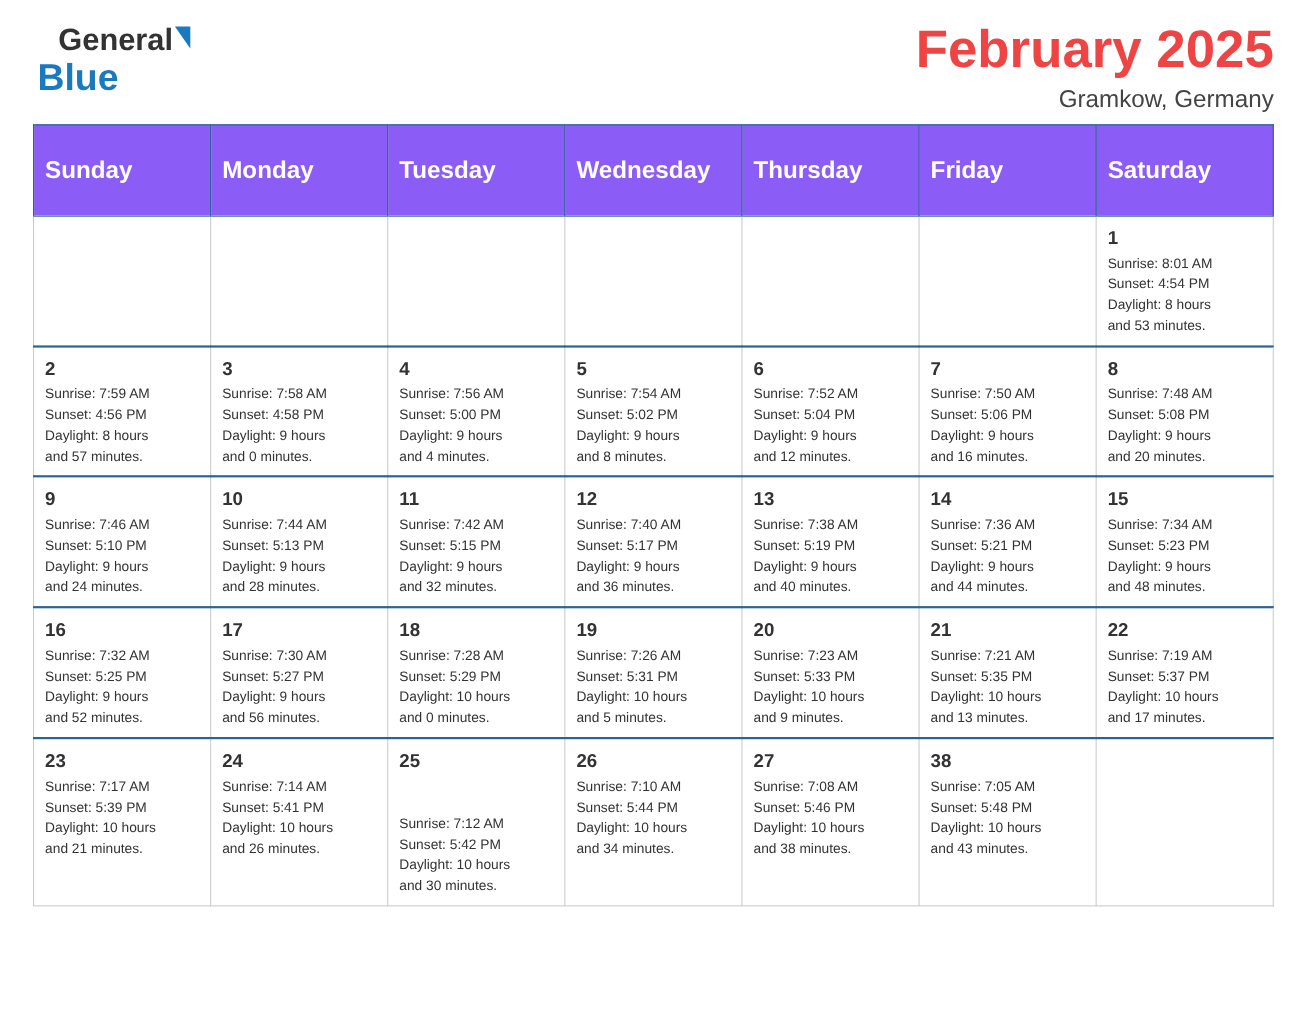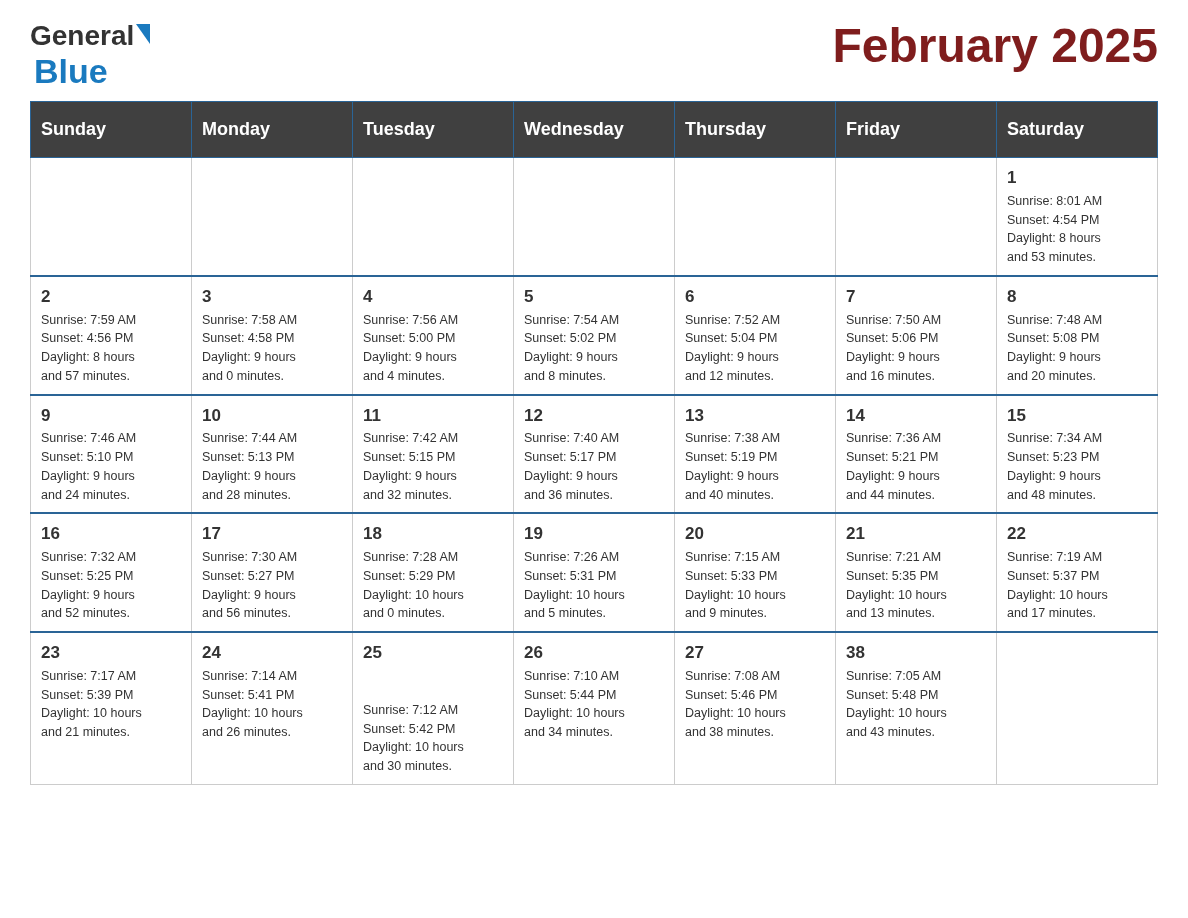--- a/index.html
+++ b/index.html
@@ -20,58 +20,59 @@
       display: flex;
       flex-direction: column;
       align-items: flex-start;
     }
     .logo-text {
       display: flex;
       align-items: center;
       font-size: 28px;
       font-weight: bold;
       color: #333;
+      margin-left: 23px;
     }
     .logo-general { color: #333; }
     .logo-blue { color: #1a7abf; }
     .logo-triangle {
       width: 0;
       height: 0;
       border-left: 14px solid transparent;
       border-right: 0px solid transparent;
       border-top: 20px solid #1a7abf;
       margin-left: 2px;
       margin-top: -4px;
     }
     .title-block {
       text-align: right;
     }
     .title-block h1 {
       font-size: 48px;
       font-weight: bold;
-      color: #7f1d1d;
+      color: #ef4444;
       line-height: 1.1;
     }
     .title-block h2 {
       font-size: 22px;
       font-weight: normal;
       color: #444;
       margin-top: 4px;
     }
     .calendar {
       width: 100%;
       border-collapse: collapse;
       margin-top: 10px;
     }
     .calendar thead tr th {
-      background-color: #404040;
+      background-color: #8b5cf6;
       color: #fff;
-      font-size: 18px;
+      font-size: 22px;
       font-weight: bold;
-      padding: 17px 10px;
+      padding: 28px 10px;
       text-align: left;
       border: 1px solid #2a6496;
     }
     .calendar tbody tr td {
       vertical-align: top;
       border: 1px solid #ccc;
       padding: 8px 10px;
       width: 14.28%;
       min-height: 100px;
       font-size: 13px;
@@ -108,20 +109,21 @@
     <div class="logo-text">
       <span class="logo-general">General</span>
       <div class="logo-triangle"></div>
     </div>
     <div style="margin-left:4px;">
       <span class="logo-blue" style="font-size:34px;font-weight:bold;">Blue</span>
     </div>
   </div>
   <div class="title-block">
     <h1>February 2025</h1>
+    <h2>Gramkow, Germany</h2>
   </div>
 </div>
 
 <table class="calendar">
   <thead>
     <tr>
     <th>Sunday</th>
         <th>Monday</th>
         <th>Tuesday</th>
         <th>Wednesday</th>
@@ -272,21 +274,21 @@
         </td>
         <td>
           <span class="day-number">19</span>
           <div class="day-info" style="white-space: pre-line;">Sunrise: 7:26 AM
 Sunset: 5:31 PM
 Daylight: 10 hours
 and 5 minutes.</div>
         </td>
         <td>
           <span class="day-number">20</span>
-          <div class="day-info" style="white-space: pre-line;">Sunrise: 7:15 AM
+          <div class="day-info" style="white-space: pre-line;">Sunrise: 7:23 AM
 Sunset: 5:33 PM
 Daylight: 10 hours
 and 9 minutes.</div>
         </td>
         <td>
           <span class="day-number">21</span>
           <div class="day-info" style="white-space: pre-line;">Sunrise: 7:21 AM
 Sunset: 5:35 PM
 Daylight: 10 hours
 and 13 minutes.</div>

